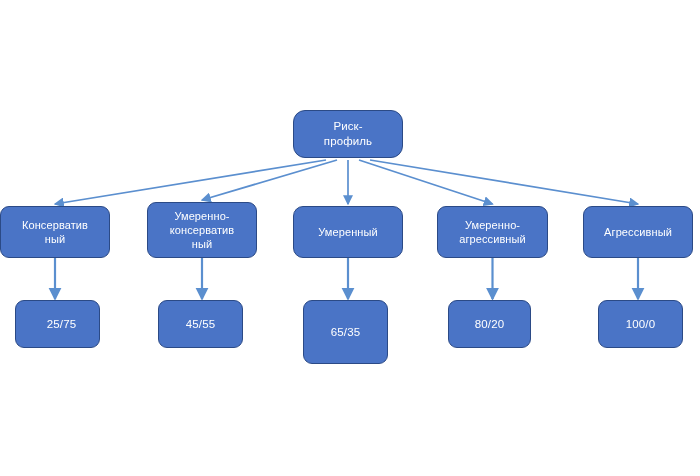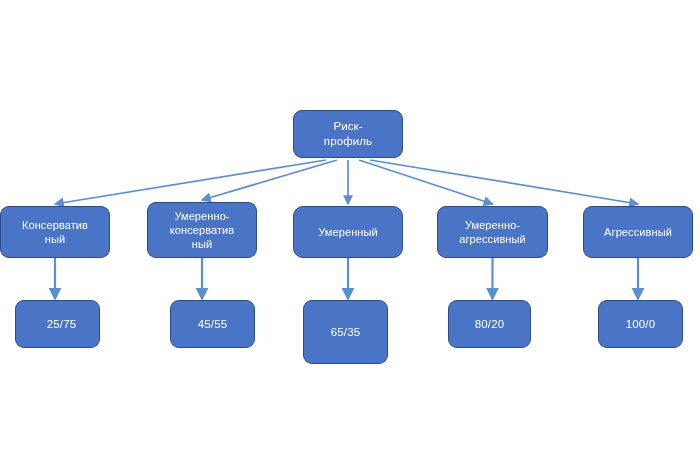--- a/index.html
+++ b/index.html
@@ -40,20 +40,21 @@
     letter-spacing: 0.1px;
     z-index: 2;
   }
   .node-label {
     display: block;
     padding: 0 4px;
     white-space: pre-line;
   }
   .node-root {
     font-size: 11.5px;
+    border-radius: 12px;
   }
   .node-level2 {
     font-size: 11px;
   }
   .node-level3 {
     font-size: 11.5px;
   }
 </style>
 </head>
 <body>
@@ -105,21 +106,21 @@
 агрессивный</span>
       </div>
       <div class="node node-level2" style="left: 583px; top: 206px; width: 110px; height: 52px;">
         <span class="node-label">Агрессивный</span>
       </div>
     </div>
   <div id="ratio-nodes">
       <div class="node node-level3" style="left: 15px; top: 300px; width: 85px; height: 48px; padding-left: 8px;">
         <span class="node-label">25/75</span>
       </div>
-      <div class="node node-level3" style="left: 158px; top: 300px; width: 85px; height: 48px; margin-left: 12px;">
+      <div class="node node-level3" style="left: 158px; top: 300px; width: 85px; height: 48px;">
         <span class="node-label">45/55</span>
       </div>
       <div class="node node-level3" style="left: 303px; top: 300px; width: 85px; height: 64px;">
         <span class="node-label">65/35</span>
       </div>
       <div class="node node-level3" style="left: 448px; top: 300px; width: 83px; height: 48px;">
         <span class="node-label">80/20</span>
       </div>
       <div class="node node-level3" style="left: 598px; top: 300px; width: 85px; height: 48px;">
         <span class="node-label">100/0</span>

